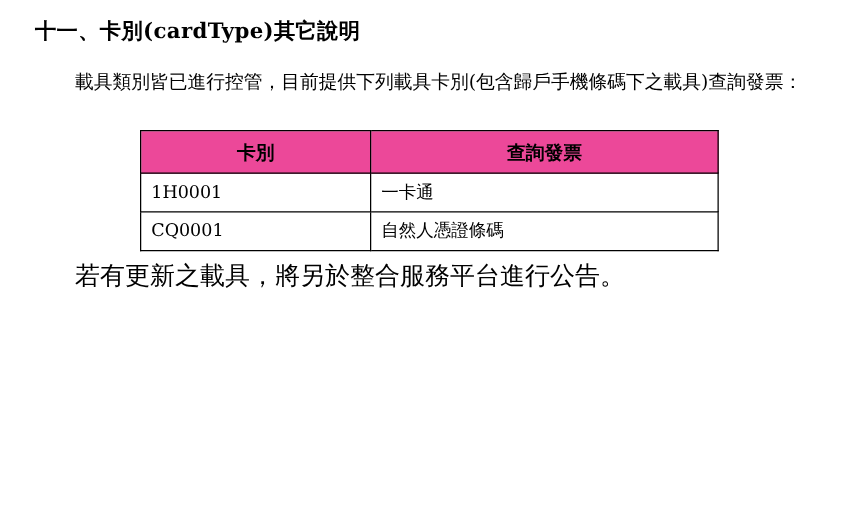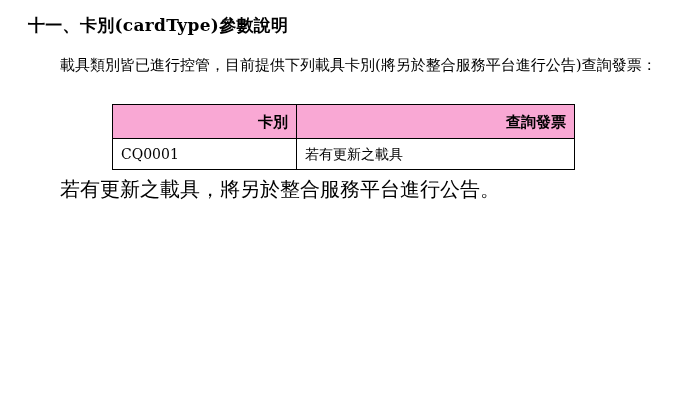--- a/index.html
+++ b/index.html
@@ -51,23 +51,23 @@
   table.card-table th,
   table.card-table td {
     border: 1px solid #000000;
     padding: 3px 8px;
     font-size: 14px;
     line-height: 22px;
     vertical-align: middle;
     height: 24px;
   }
   table.card-table th {
-    background: #f9a8d4;
+    background: #ec4899;
     font-weight: bold;
-    text-align: right;
+    text-align: center;
     font-size: 15px;
     height: 27px;
   }
   table.card-table col.c1 { width: 184px; }
   table.card-table col.c2 { width: 278px; }
   td.code {
     font-family: "DejaVu Serif", "Liberation Serif", serif;
   }
   .notes {
     font-size: 15px;
@@ -84,39 +84,43 @@
   .notes-body .indent {
     display: inline-block;
     width: 30px;
   }
 </style>
 </head>
 <body>
 
 <div class="page">
 
-  <h2 class="section-title">十一、卡別(cardType)參數說明</h2>
+  <h2 class="section-title">十一、卡別(cardType)其它說明</h2>
 
-  <p class="intro"><span class="indent"></span><span>載具類別皆已進行控管，目前提供下列載具卡別(將另於整合服務平台進行公告)查詢發票：</span></p>
+  <p class="intro"><span class="indent"></span><span>載具類別皆已進行控管，目前提供下列載具卡別(包含歸戶手機條碼下之載具)查詢發票：</span></p>
 
   <table class="card-table">
     <colgroup>
       <col class="c1">
       <col class="c2">
     </colgroup>
     <thead>
       <tr>
         <th>卡別</th>
         <th>查詢發票</th>
       </tr>
     </thead>
     <tbody>
       <tr>
+        <td class="code">1H0001</td>
+        <td>一卡通</td>
+      </tr>
+      <tr>
         <td class="code">CQ0001</td>
-        <td>若有更新之載具</td>
+        <td>自然人憑證條碼</td>
       </tr>
     </tbody>
   </table>
 
 
   <p class="notes-body"><span class="indent"></span><span>若有更新之載具，將另於整合服務平台進行公告。</span></p>
 
 </div>
 
 </body></html>

